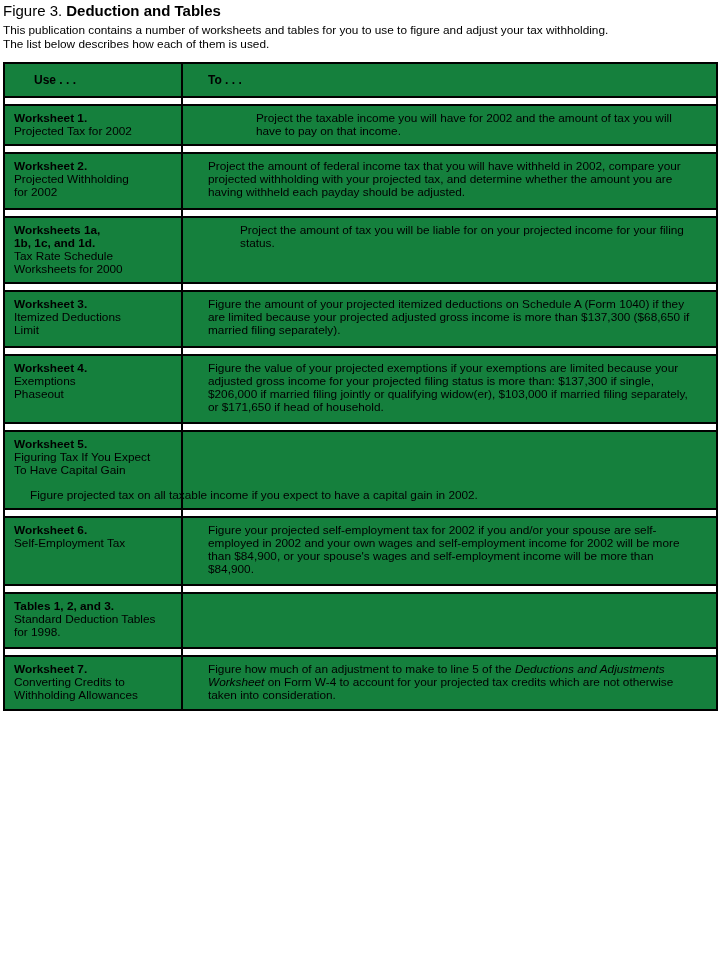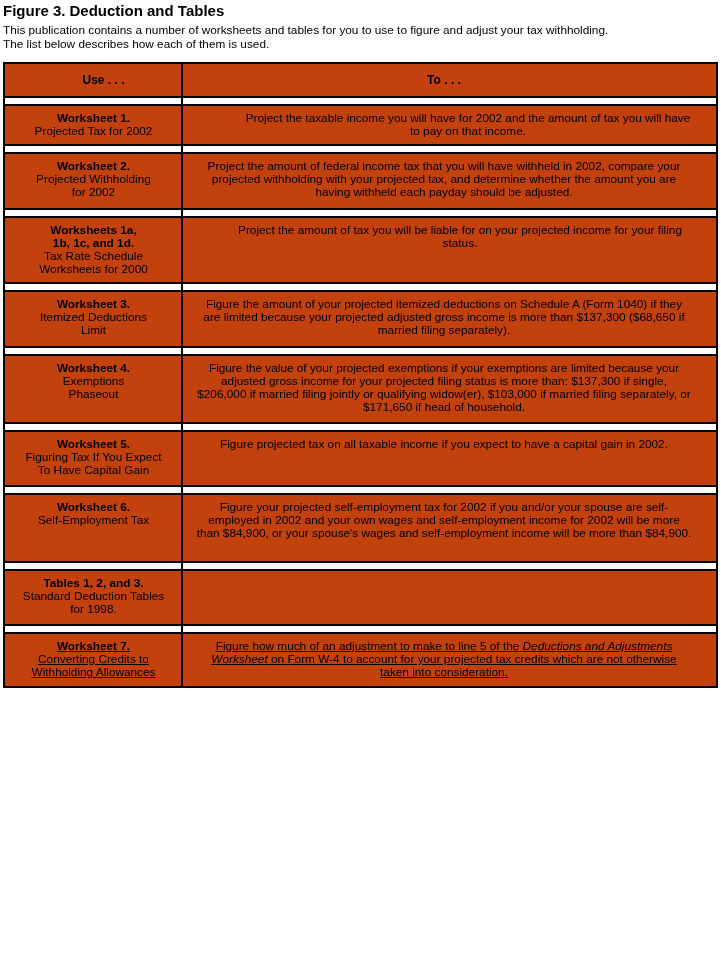--- a/index.html
+++ b/index.html
@@ -6,21 +6,21 @@
   body {
     width: 721px; height: 963px;
     font-family: "Liberation Sans", "DejaVu Sans", sans-serif;
     color: #000;
     position: relative;
     overflow: hidden;
   }
   .page { padding: 2px 3px 0 3px; }
 
   .fig-title { font-size: 15px; line-height: 17px; margin: 0 0 5px 0; }
-  .fig-title .label { font-weight: bold; margin-right: 4px; }
+  .fig-title .label { font-weight: normal; margin-right: 4px; }
   .fig-title .name  { font-weight: bold; }
 
   .intro {
     font-size: 11.8px; line-height: 13.5px;
     margin: 0 0 11px 0;
     white-space: pre-line;
   }
 
   .tbl {
     position: relative;
@@ -32,44 +32,43 @@
   .vdiv {
     position: absolute; top: 0; bottom: 0; left: 176px;
     width: 2px; background: #000; z-index: 2;
   }
   .row {
     display: flex;
     box-sizing: border-box;
     border-top: 2px solid #000;
     border-bottom: 2px solid #000;
     margin-bottom: 6px;
-    background: #c2410c;
-    text-align: center;
+    background: #15803d;
   }
-  .row:last-child { margin-bottom: 0; text-decoration: underline; }
+  .row:last-child { margin-bottom: 0; }
 
   .cell { box-sizing: border-box; font-size: 11.8px; line-height: 13px; }
   .cell-use { width: 178px; flex: none; padding: 6px 10px 6px 9px; }
-  .cell-to  { flex: 1; padding: 6px 24px 6px 13px; }
+  .cell-to  { flex: 1; padding: 6px 24px 6px 13px; margin-left: 12px; }
 
   .row.header { min-height: 36px; align-items: center; }
   .row.header .cell { font-weight: bold; font-size: 12px; }
   .row.header .cell-use { padding-left: 29px; }
 
   .wname { font-weight: bold; white-space: pre-line; }
   .wsub  { white-space: pre-line; }
   .wdesc .it { font-style: italic; }
 
   
   .r1 { min-height: 40px; gap: 48px; }
   .r2 { min-height: 58px; }
   .r3 { min-height: 60px; gap: 32px; }
   .r4 { min-height: 58px; }
   .r5 { min-height: 70px; }
-  .r6 { min-height: 57px; }
+  .r6 { min-height: 57px; flex-direction: column; }
   .r7 { min-height: 70px; }
   .r8 { min-height: 57px; }
   .r9 { min-height: 56px; }
 </style>
 </head>
 <body>
 
 <div class="page">
 
   <div class="fig-title">

